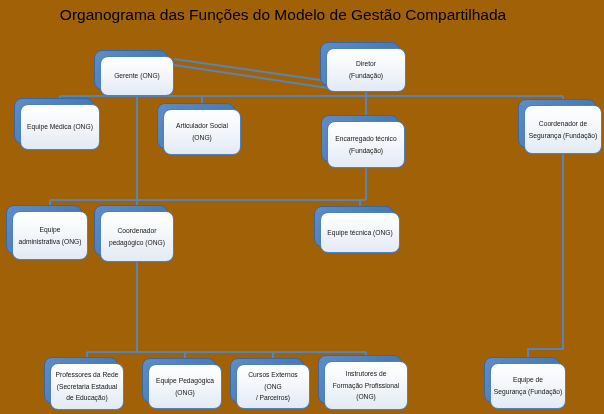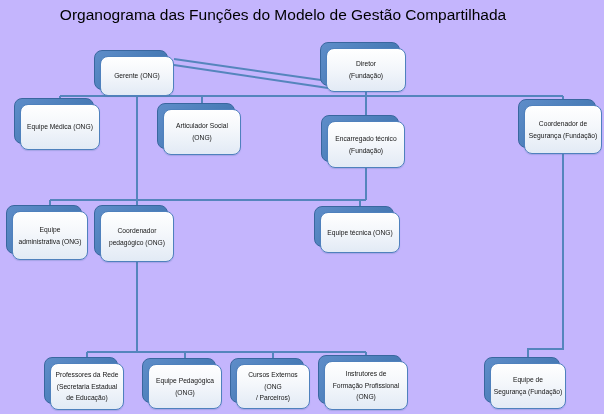--- a/index.html
+++ b/index.html
@@ -1,16 +1,16 @@
 <!DOCTYPE html>
 <html><head>
 <meta charset="utf-8">
 <style>
   html,body{margin:0;padding:0;background:#ffffff;font-family:"Liberation Sans",sans-serif;}
-  #canvas{position:relative;width:604px;height:414px;background:#c4b5fd;overflow:hidden;}
+  #canvas{position:relative;width:604px;height:414px;background:#a16207;overflow:hidden;}
 
   #title{position:absolute;top:6px;left:0;width:566px;text-align:center;
          font-size:15.5px;color:#000000;letter-spacing:0px;}
 
   #wires{position:absolute;left:0;top:0;z-index:1;}
 
   .node{position:absolute;z-index:2;}
   .node .shadow{position:absolute;left:-6px;top:-6px;right:6px;bottom:6px;
         border-radius:8px;border:1px solid #39679f;
         background:linear-gradient(135deg,#5e8dc9 0%,#4a7db8 55%,#3f6ea8 100%);}

